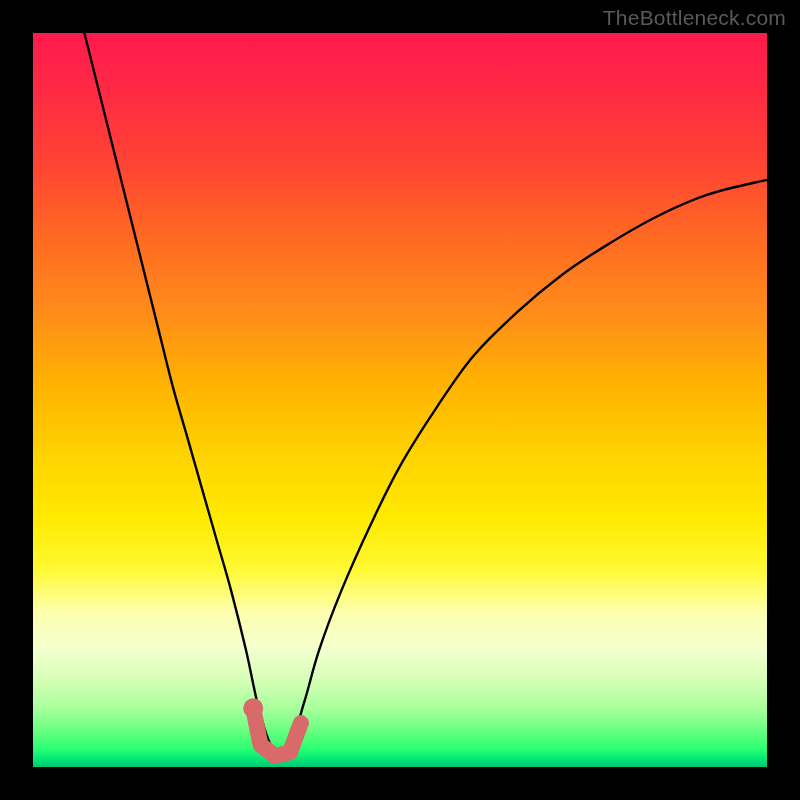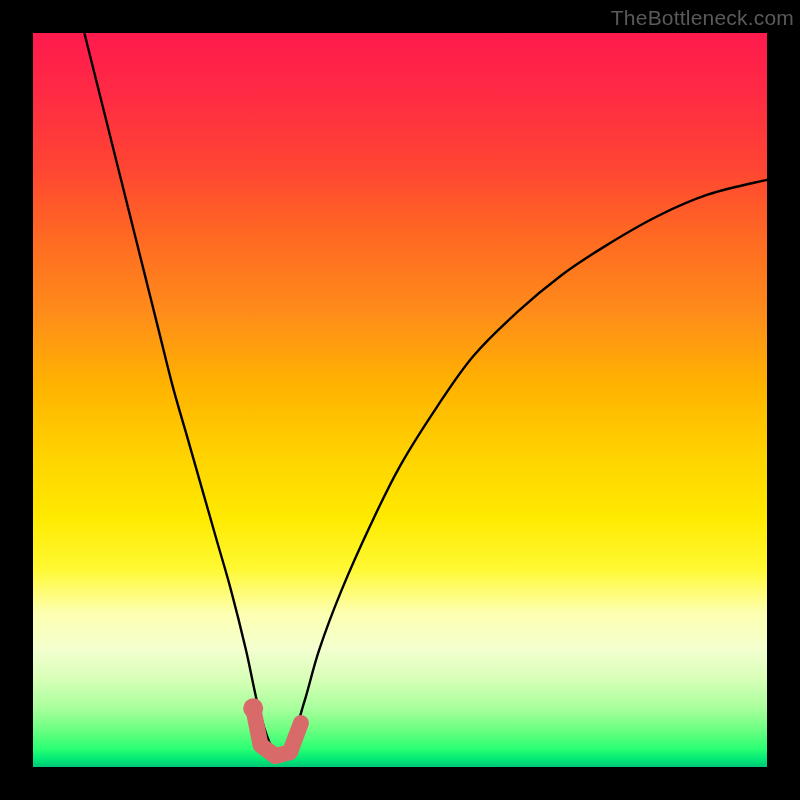--- a/index.html
+++ b/index.html
@@ -32,21 +32,21 @@
       #a8ff9c 92%,
       #6aff80 95%,
       #2bff73 97.5%,
       #00e876 99%,
       #00c877 100%
     );
   }
   .watermark {
     position: absolute;
     top: 6px;
-    right: 6px;
+    right: 14px;
     font-family: Arial, Helvetica, sans-serif;
     font-size: 21px;
     color: #5a5a5a;
     letter-spacing: 0.2px;
     font-weight: 500;
   }
   svg.curve-layer {
     position: absolute;
     left: 0; top: 0;
     width: 734px; height: 734px;

